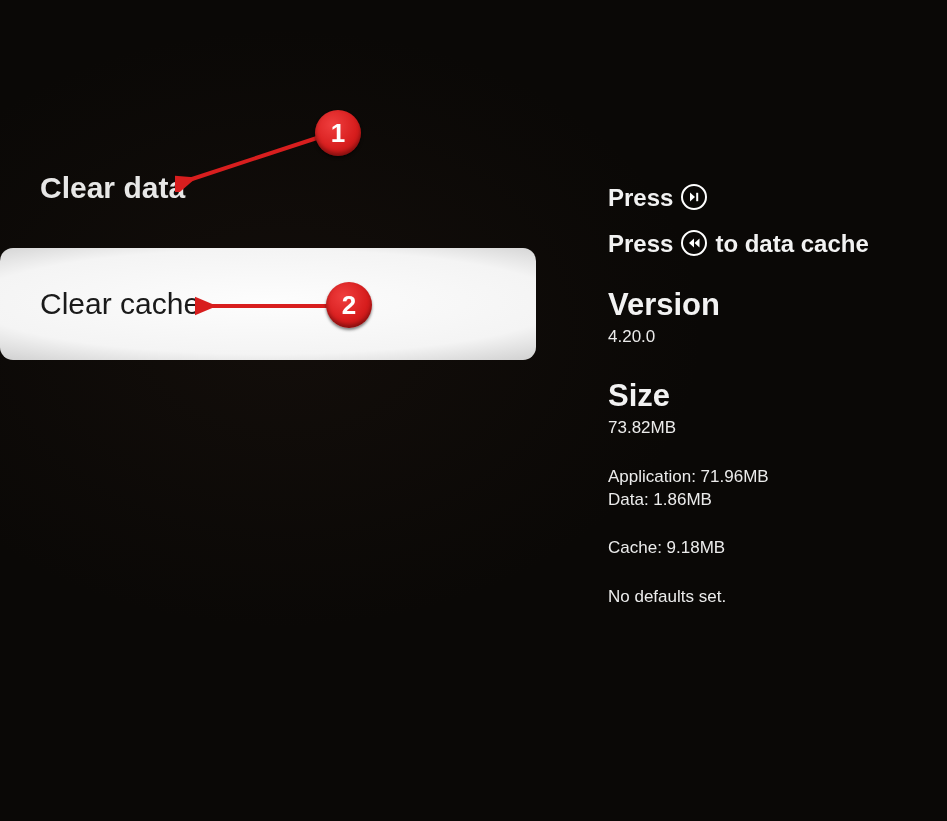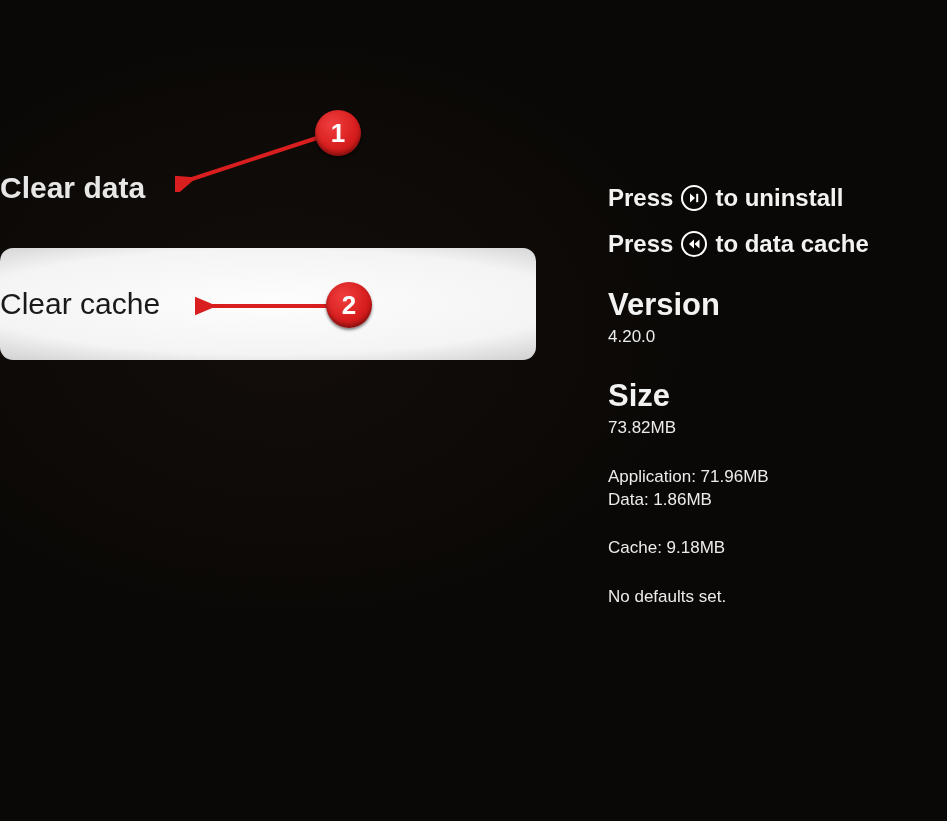--- a/index.html
+++ b/index.html
@@ -27,20 +27,21 @@
       height: 100%;
     }
 
     .menu-item {
       position: absolute;
       left: 0;
       width: 536px;
       height: 112px;
       display: flex;
       align-items: center;
+      padding-left: 40px;
       font-size: 30px;
       color: rgba(255,255,255,0.9);
     }
     .menu-item.selected {
       background: radial-gradient(ellipse 100% 85% at 50% 48%, #fdfdfd 0%, #f4f4f4 55%, #bdbdbd 92%, #a8a8a8 100%);
       color: #1a1a1a;
       font-weight: 400;
       border-radius: 13px;
     }
     #clear-data-item { top: 148px; height: 80px; font-weight: 700; }
@@ -50,21 +51,21 @@
       position: absolute;
       left: 608px;
       top: 184px;
       width: 320px;
       color: rgba(255,255,255,0.95);
     }
     .hint-line {
       font-size: 24px;
       font-weight: 700;
       display: flex;
-      align-items: center;
+      align-items: flex-start;
       gap: 8px;
       margin-bottom: 18px;
     }
     .hint-icon {
       display: inline-flex;
       align-items: center;
       justify-content: center;
       width: 26px;
       height: 26px;
     }
@@ -113,21 +114,20 @@
 
   <div class="hint-line">
     <span>Press</span>
     <span class="hint-icon">
       <svg viewBox="0 0 26 26">
         <circle cx="13" cy="13" r="12" fill="none" stroke="#fff" stroke-width="2"></circle>
         <polygon points="9,8.5 9,17.5 14,13" fill="#fff"></polygon>
         <rect x="15.2" y="8.8" width="2" height="8.4" fill="#fff"></rect>
       </svg>
     </span>
-    <span>to uninstall</span>
   </div>
 
   <div class="hint-line">
     <span>Press</span>
     <span class="hint-icon">
       <svg viewBox="0 0 26 26">
         <circle cx="13" cy="13" r="12" fill="none" stroke="#fff" stroke-width="2"></circle>
         <polygon points="13,8.5 13,17.5 8,13" fill="#fff"></polygon>
         <polygon points="18.5,8.5 18.5,17.5 13.5,13" fill="#fff"></polygon>
       </svg>

